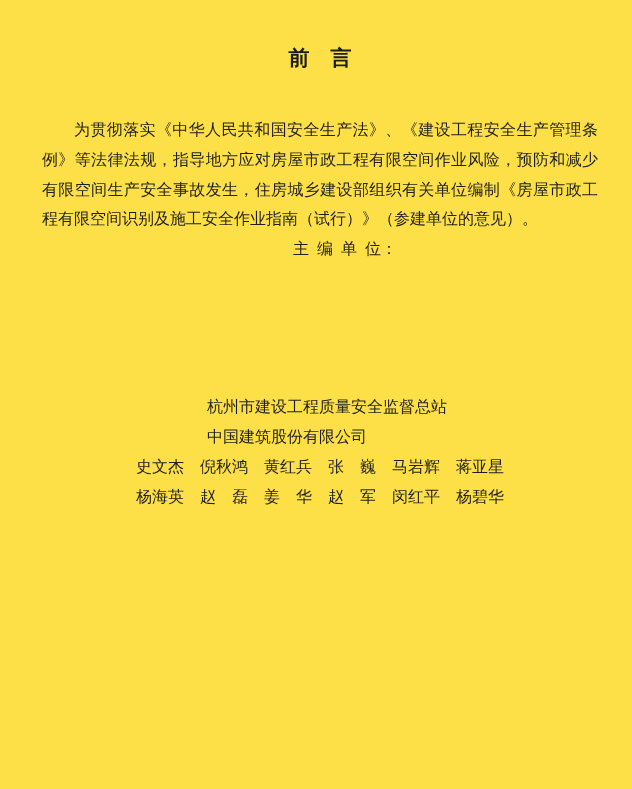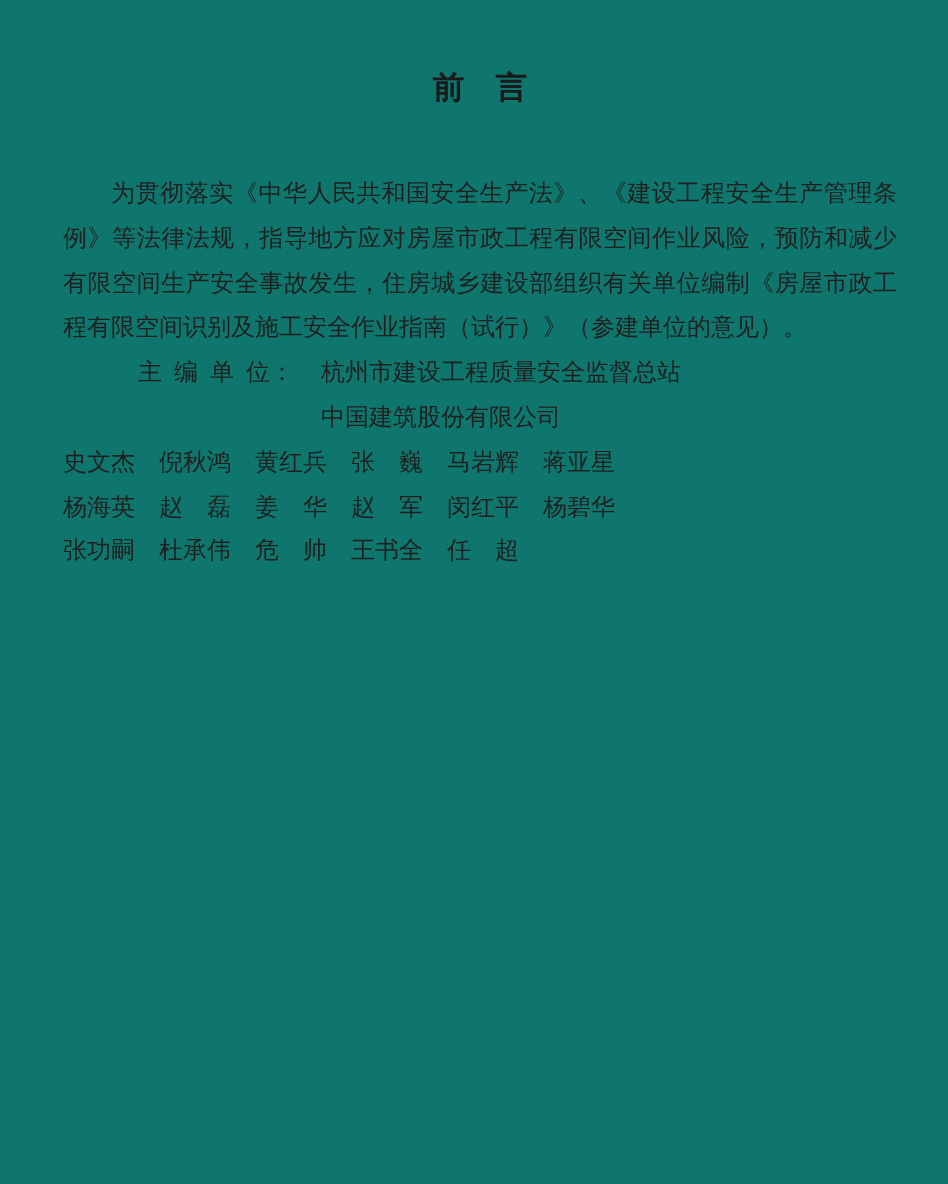--- a/index.html
+++ b/index.html
@@ -4,21 +4,21 @@
 <style>
   html, body {
     margin: 0;
     padding: 0;
     background: #ffffff;
   }
   .page {
     position: relative;
     width: 632px;
     height: 789px;
-    background: #0f766e;
+    background: #fde047;
     box-sizing: border-box;
     padding: 46px 34px 0 42px;
     font-family: "Liberation Serif", "DejaVu Serif", serif;
     color: #1f1f1f;
     font-size: 16px;
     line-height: 29.8px;
     overflow: hidden;
   }
   .doc-title {
     font-size: 21px;
@@ -29,21 +29,22 @@
     color: #1a1a1a;
   }
   .para {
     margin: 0;
     text-align: justify;
     text-indent: 2em;
     word-break: break-all;
   }
   .ed-row {
     display: flex;
-    align-items: flex-start;
+    align-items: center;
+    flex-direction: column;
   }
   .ed-label {
     flex: 0 0 158px;
     box-sizing: border-box;
     padding-left: 50px;
     white-space: nowrap;
   }
   .ed-content {
     flex: 1;
     min-width: 0;
@@ -71,17 +72,16 @@
       <div class="line">杭州市建设工程质量安全监督总站</div>
       <div class="line">中国建筑股份有限公司</div>
     </div>
   </div>
 
 
   <div class="ed-row">
     <div class="ed-content names">
       <div class="line">史文杰　倪秋鸿　黄红兵　张　巍　马岩辉　蒋亚星</div>
       <div class="line">杨海英　赵　磊　姜　华　赵　军　闵红平　杨碧华</div>
-      <div class="line">张功嗣　杜承伟　危　帅　王书全　任　超</div>
     </div>
   </div>
 
 </div>
 
 </body></html>

